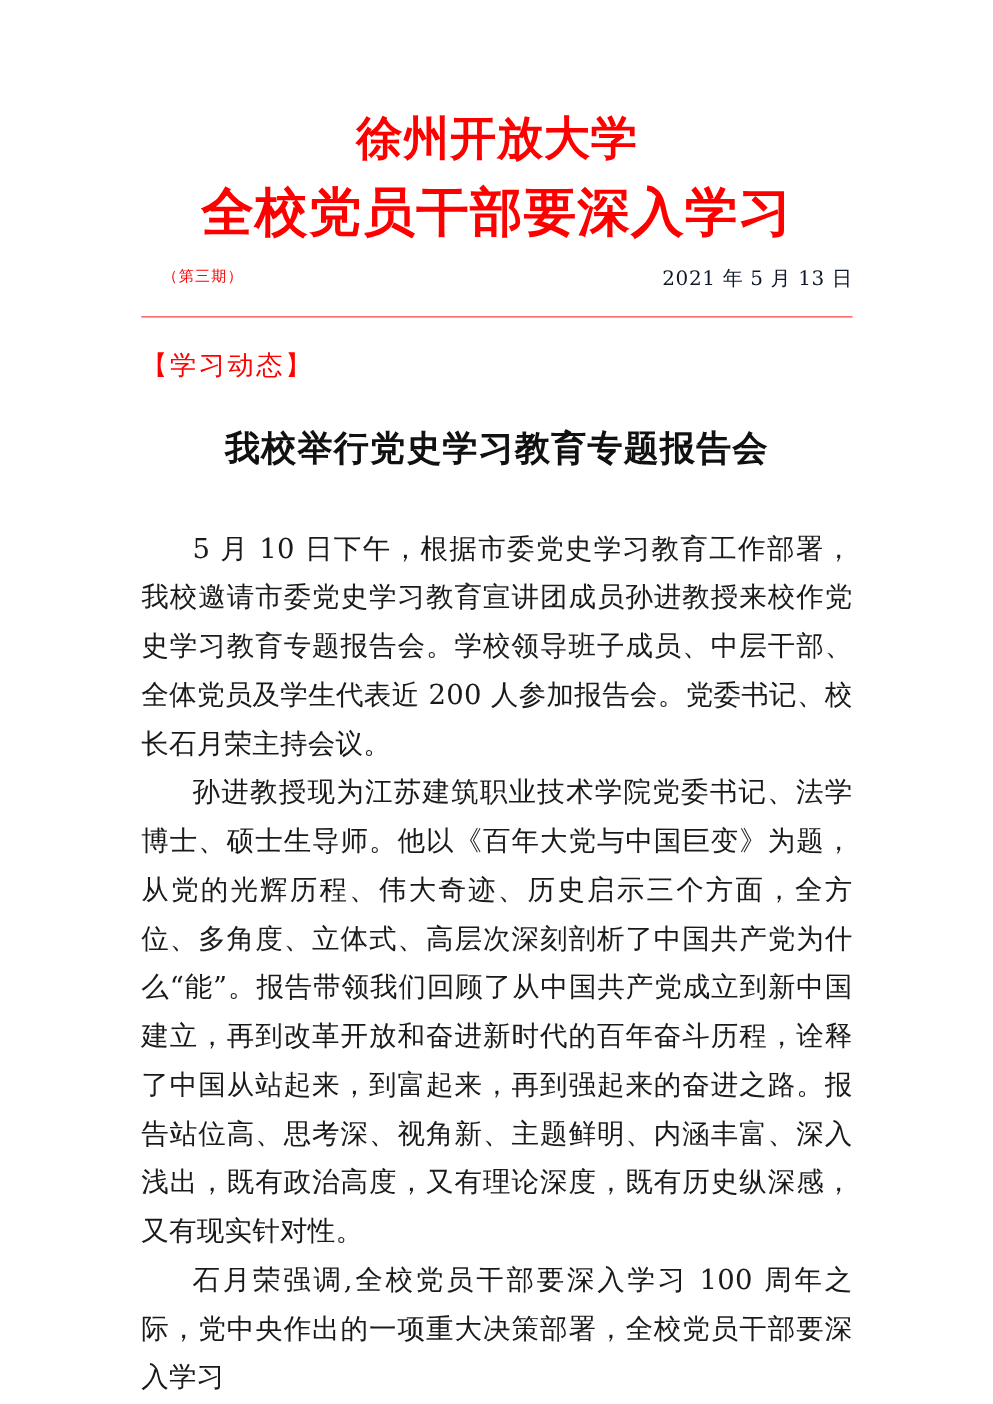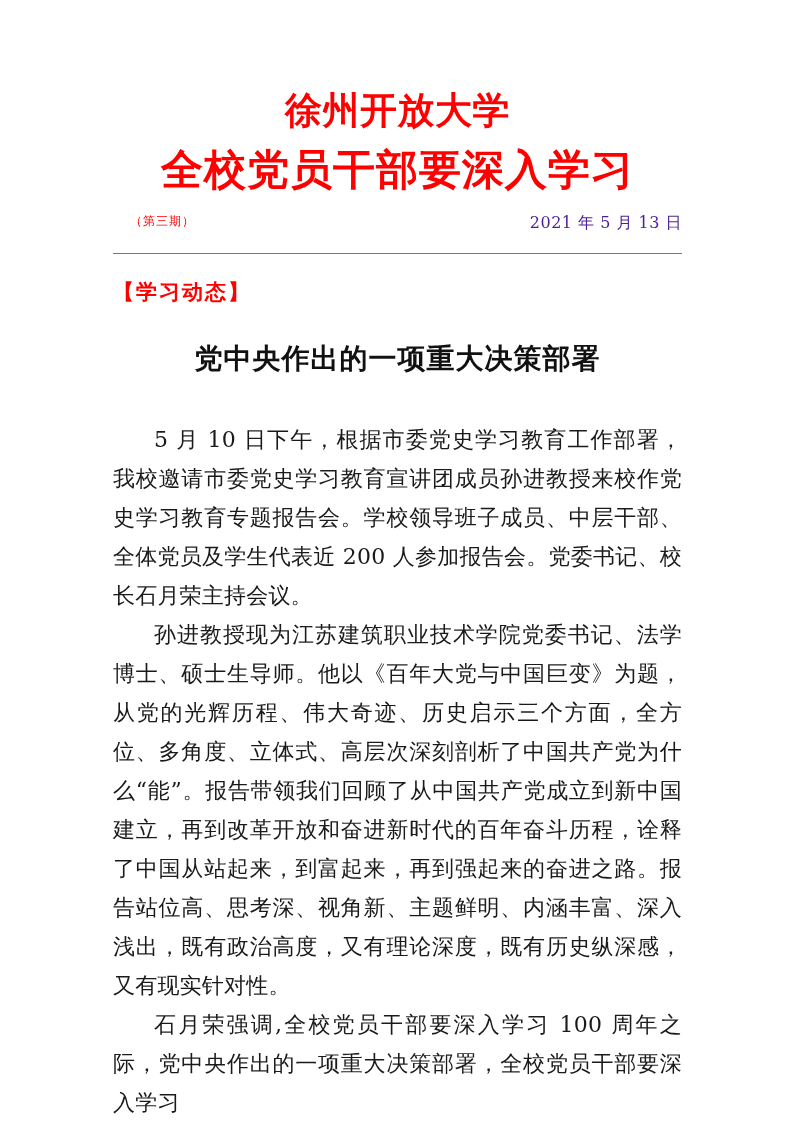--- a/index.html
+++ b/index.html
@@ -68,42 +68,42 @@
     color: #ff0000;
     font-size: 12px;
     font-family: "DejaVu Serif", "Liberation Serif", serif;
     letter-spacing: 1px;
     white-space: nowrap;
   }
   .issue-date {
     position: absolute;
     right: 0;
     top: 0;
-    color: #4c1d95;
+    color: #0f172a;
     font-size: 16px;
     font-family: "DejaVu Serif", "Liberation Serif", serif;
     letter-spacing: 0.5px;
     white-space: nowrap;
   }
 
   
   .divider {
     margin-top: 10px;
     height: 0;
     border: 0;
     border-top: 1.6px solid #ff4040;
     width: 100%;
   }
 
   
   .section-tag {
     margin-top: 24px;
     color: #ff0000;
     font-size: 21px;
-    font-weight: 700;
+    font-weight: 400;
     font-family: "DejaVu Serif", "Liberation Serif", serif;
     letter-spacing: 2px;
     white-space: nowrap;
   }
 
   
   .headline {
     margin-top: 34px;
     text-align: center;
     color: #111111;
@@ -144,21 +144,21 @@
 
     <div class="issue-row">
       <span class="issue-no">（第三期）</span>
       <span class="issue-date">2021 年 5 月 13 日</span>
     </div>
 
     <hr class="divider">
 
     <div class="section-tag">【学习动态】</div>
 
-    <h1 class="headline">党中央作出的一项重大决策部署</h1>
+    <h1 class="headline">我校举行党史学习教育专题报告会</h1>
 
     <div class="body-copy">
       <p>5 月 10 日下午，根据市委党史学习教育工作部署，我校邀请市委党史学习教育宣讲团成员孙进教授来校作党史学习教育专题报告会。学校领导班子成员、中层干部、全体党员及学生代表近 200 人参加报告会。党委书记、校长石月荣主持会议。</p>
       <p>孙进教授现为江苏建筑职业技术学院党委书记、法学博士、硕士生导师。他以《百年大党与中国巨变》为题，从党的光辉历程、伟大奇迹、历史启示三个方面，全方位、多角度、立体式、高层次深刻剖析了中国共产党为什么“能”。报告带领我们回顾了从中国共产党成立到新中国建立，再到改革开放和奋进新时代的百年奋斗历程，诠释了中国从站起来，到富起来，再到强起来的奋进之路。报告站位高、思考深、视角新、主题鲜明、内涵丰富、深入浅出，既有政治高度，又有理论深度，既有历史纵深感，又有现实针对性。</p>
       <p>石月荣强调,全校党员干部要深入学习 100 周年之际，党中央作出的一项重大决策部署，全校党员干部要深入学习</p>
     </div>
 
   </div>
 </div>
 

